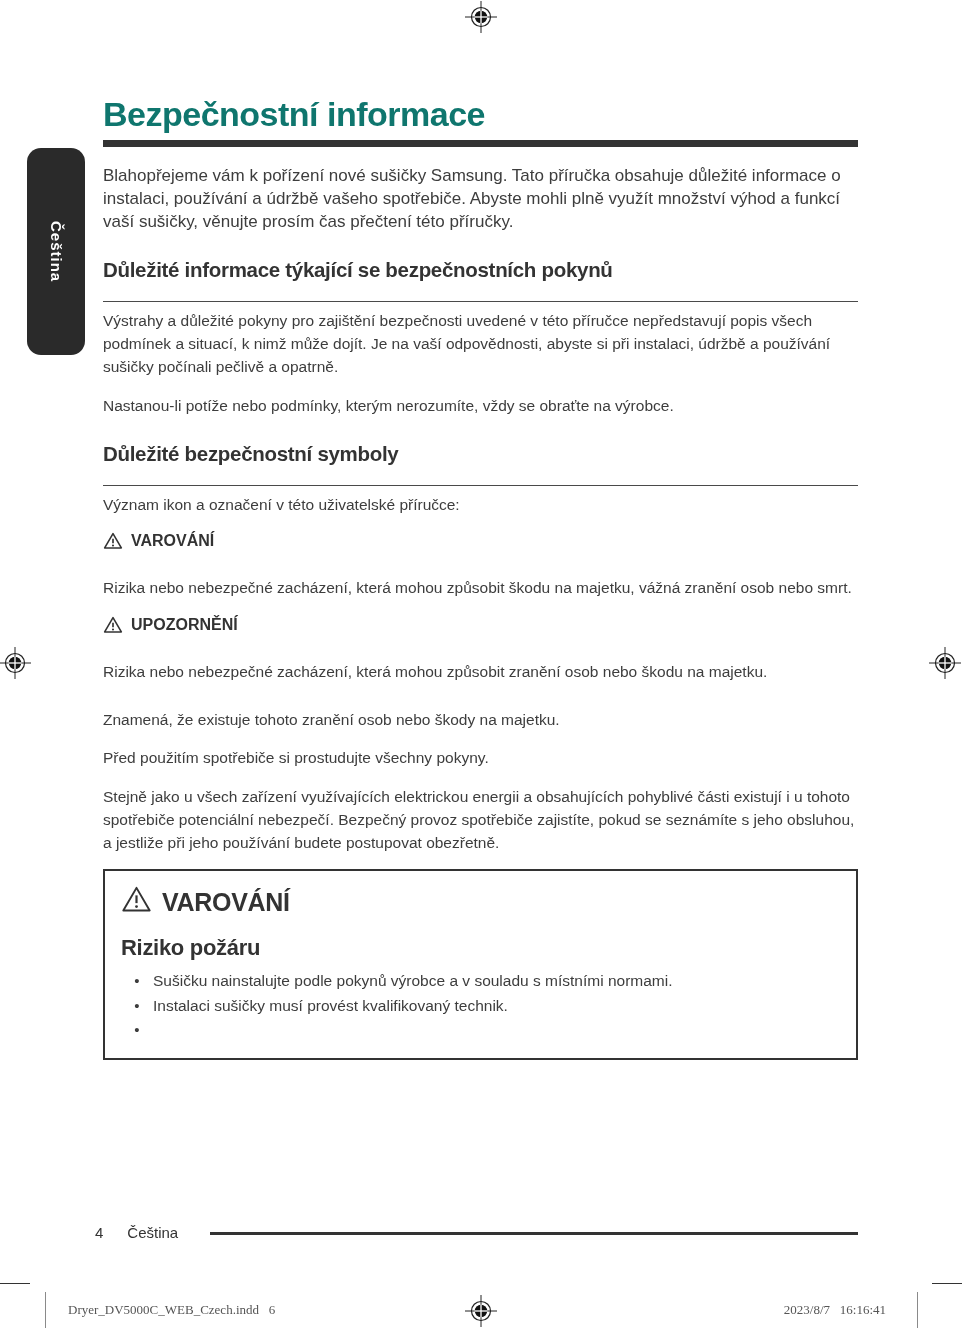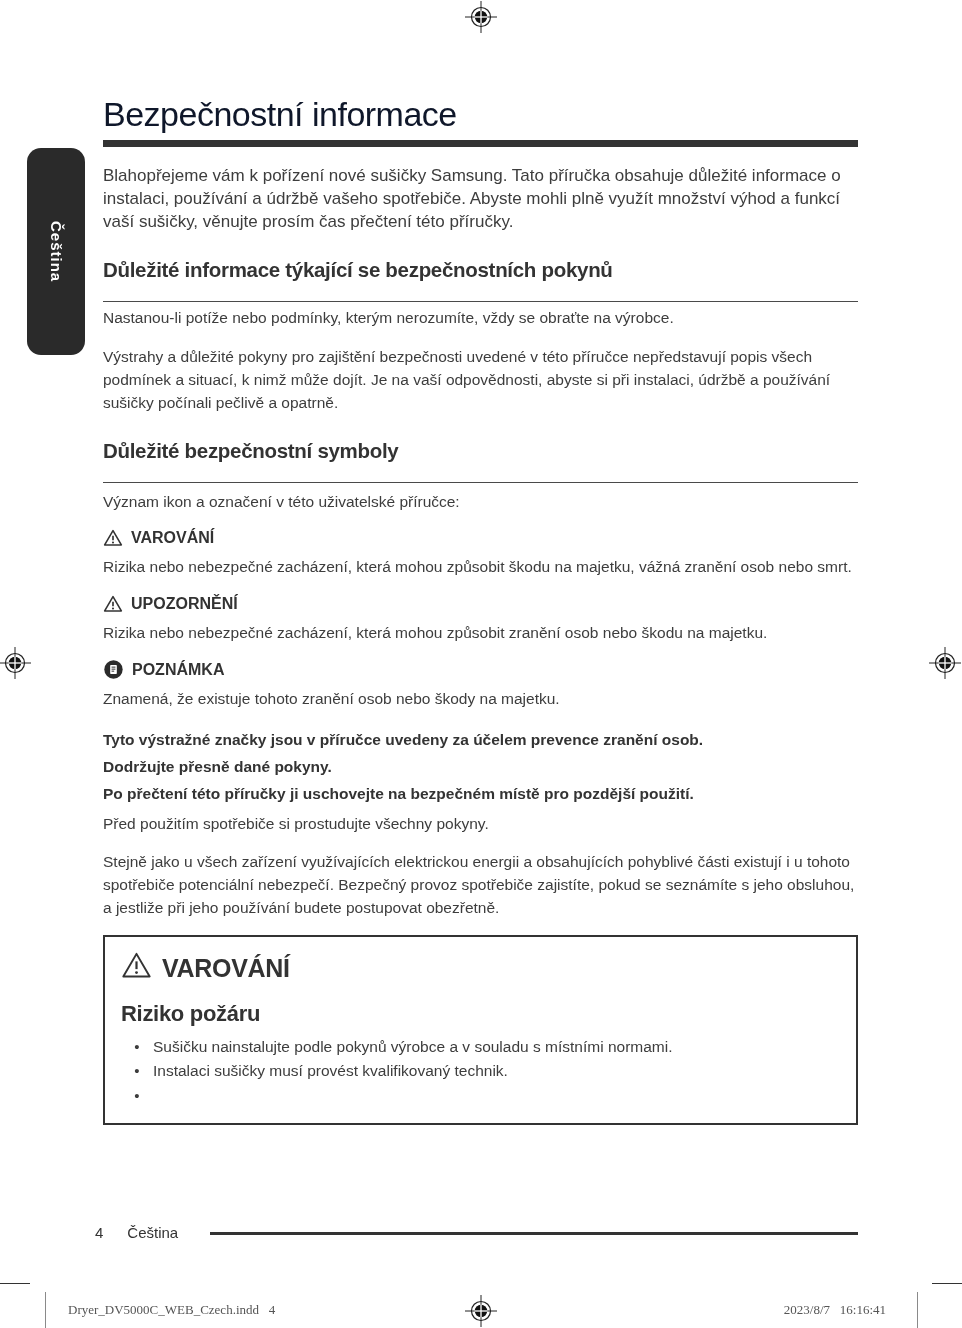--- a/index.html
+++ b/index.html
@@ -3,36 +3,36 @@
 <meta charset="utf-8">
 <style>
   html,body{margin:0;padding:0;}
   body{
     width:962px;height:1328px;position:relative;background:#ffffff;
     font-family:"Liberation Sans","DejaVu Sans",sans-serif;
     color:#3d3d3d;-webkit-font-smoothing:antialiased;overflow:hidden;
   }
   .content{position:absolute;left:103px;top:94px;width:755px;}
   .page-title{
-    font-size:34px;font-weight:400;color:#0f172a;letter-spacing:-0.5px;
+    font-size:34px;font-weight:700;color:#0f766e;letter-spacing:-0.5px;
     line-height:40px;margin:0;
   }
   .title-bar{height:7px;background:#333;margin-top:6px;}
   .intro{font-size:17px;line-height:23px;margin-top:17px;color:#3d3d3d;}
   .section-heading{
     font-size:20.5px;font-weight:700;color:#333;letter-spacing:-0.3px;
     margin-top:25px;padding-bottom:19px;border-bottom:1.5px solid #4a4a4a;
   }
   .para{font-size:15.5px;line-height:23px;margin-top:7px;}
   .sub-label{
     display:flex;align-items:center;gap:8px;margin-top:10px;
     font-size:16px;font-weight:700;color:#333;
   }
   .sub-label .icn{flex:0 0 auto;display:inline-flex;}
-  .desc{font-size:15.5px;line-height:23px;margin-top:7px;}
+  .desc{font-size:15.5px;line-height:23px;margin-top:25px;}
   .bold-lines div{font-size:15.5px;font-weight:700;line-height:27px;color:#333;}
   .bold-lines{margin-top:10px;}
   .warning-box{
     border:2px solid #333;margin-top:13px;padding:13px 18px 15px 16px;
   }
   .warning-box .big-label{
     display:flex;align-items:center;gap:10px;
     font-size:25px;font-weight:700;color:#333;letter-spacing:-0.3px;
   }
   .warning-box .box-heading{
@@ -106,22 +106,22 @@
   <span>Čeština</span>
 </div>
 
 <div class="content">
   <h1 class="page-title">Bezpečnostní informace</h1>
   <div class="title-bar"></div>
 
   <p class="intro">Blahopřejeme vám k pořízení nové sušičky Samsung. Tato příručka obsahuje důležité informace o instalaci, používání a údržbě vašeho spotřebiče. Abyste mohli plně využít množství výhod a funkcí vaší sušičky, věnujte prosím čas přečtení této příručky.</p>
 
   <div class="section-heading">Důležité informace týkající se bezpečnostních pokynů</div>
+  <p class="para">Výstrahy a důležité pokyny pro zajištění bezpečnosti uvedené v této příručce nepředstavují popis všech podmínek a situací, k nimž může dojít. Je na vaší odpovědnosti, abyste si při instalaci, údržbě a používání sušičky počínali pečlivě a opatrně.</p>
   <p class="para" style="margin-top:4px">Nastanou-li potíže nebo podmínky, kterým nerozumíte, vždy se obraťte na výrobce.</p>
-  <p class="para">Výstrahy a důležité pokyny pro zajištění bezpečnosti uvedené v této příručce nepředstavují popis všech podmínek a situací, k nimž může dojít. Je na vaší odpovědnosti, abyste si při instalaci, údržbě a používání sušičky počínali pečlivě a opatrně.</p>
 
   <div class="section-heading">Důležité bezpečnostní symboly</div>
   <p class="para">Význam ikon a označení v této uživatelské příručce:</p>
 
   <div class="sub-label">
     <span class="icn">
       <svg width="20" height="20" viewBox="0 0 24 24">
         <path d="M12 3.2 L22 20.3 H2 Z" fill="none" stroke="#333" stroke-width="1.9" stroke-linejoin="round"></path>
         <line x1="12" y1="9.3" x2="12" y2="14.6" stroke="#333" stroke-width="2"></line>
         <circle cx="12" cy="17.3" r="1.25" fill="#333"></circle>
@@ -136,40 +136,23 @@
       <svg width="20" height="20" viewBox="0 0 24 24">
         <path d="M12 3.2 L22 20.3 H2 Z" fill="none" stroke="#333" stroke-width="1.9" stroke-linejoin="round"></path>
         <line x1="12" y1="9.3" x2="12" y2="14.6" stroke="#333" stroke-width="2"></line>
         <circle cx="12" cy="17.3" r="1.25" fill="#333"></circle>
       </svg>
     </span>
     <span>UPOZORNĚNÍ</span>
   </div>
   <p class="desc">Rizika nebo nebezpečné zacházení, která mohou způsobit zranění osob nebo škodu na majetku.</p>
 
-  <div class="sub-label">
-    <span class="icn">
-      <svg width="21" height="21" viewBox="0 0 24 24">
-        <circle cx="12" cy="12" r="10.5" fill="#2b2b2b"></circle>
-        <rect x="8.2" y="6.8" width="7.6" height="10.4" rx="0.8" fill="#fff"></rect>
-        <line x1="9.8" y1="9.3" x2="14.2" y2="9.3" stroke="#2b2b2b" stroke-width="1.1"></line>
-        <line x1="9.8" y1="11.6" x2="14.2" y2="11.6" stroke="#2b2b2b" stroke-width="1.1"></line>
-        <line x1="9.8" y1="13.9" x2="12.8" y2="13.9" stroke="#2b2b2b" stroke-width="1.1"></line>
-      </svg>
-    </span>
-    <span>POZNÁMKA</span>
-  </div>
   <p class="desc">Znamená, že existuje tohoto zranění osob nebo škody na majetku.</p>
 
 
-  <div class="bold-lines">
-    <div>Tyto výstražné značky jsou v příručce uvedeny za účelem prevence zranění osob.</div>
-    <div>Dodržujte přesně dané pokyny.</div>
-    <div>Po přečtení této příručky ji uschovejte na bezpečném místě pro pozdější použití.</div>
-  </div>
   <p class="para" style="margin-top:5px">Před použitím spotřebiče si prostudujte všechny pokyny.</p>
   <p class="para" style="">Stejně jako u všech zařízení využívajících elektrickou energii a obsahujících pohyblivé části existují i u tohoto spotřebiče potenciální nebezpečí. Bezpečný provoz spotřebiče zajistíte, pokud se seznámíte s jeho obsluhou, a jestliže při jeho používání budete postupovat obezřetně.</p>
 
   <div class="warning-box">
     <div class="big-label">
       <span class="icn">
         <svg width="31" height="31" viewBox="0 0 24 24">
           <path d="M12 3 L22.2 20.5 H1.8 Z" fill="none" stroke="#333" stroke-width="1.5" stroke-linejoin="round"></path>
           <line x1="12" y1="8.8" x2="12" y2="14.8" stroke="#333" stroke-width="1.7"></line>
           <circle cx="12" cy="17.5" r="1.1" fill="#333"></circle>
@@ -197,14 +180,14 @@
 <div class="footer">
   <span class="page-num">4</span>
   <span class="lang">Čeština</span>
   <span class="rule"></span>
 </div>
 
 <div class="crop-h" style="left:0;width:30px"></div>
 <div class="crop-h" style="left:932px;width:30px"></div>
 <div class="crop-v" style="left:45px"></div>
 <div class="crop-v" style="left:917px"></div>
-<div class="print-info" style="left:68px">Dryer_DV5000C_WEB_Czech.indd   4</div>
+<div class="print-info" style="left:68px">Dryer_DV5000C_WEB_Czech.indd   6</div>
 <div class="print-info" style="right:76px">2023/8/7   16:16:41</div>
 
 </body></html>

